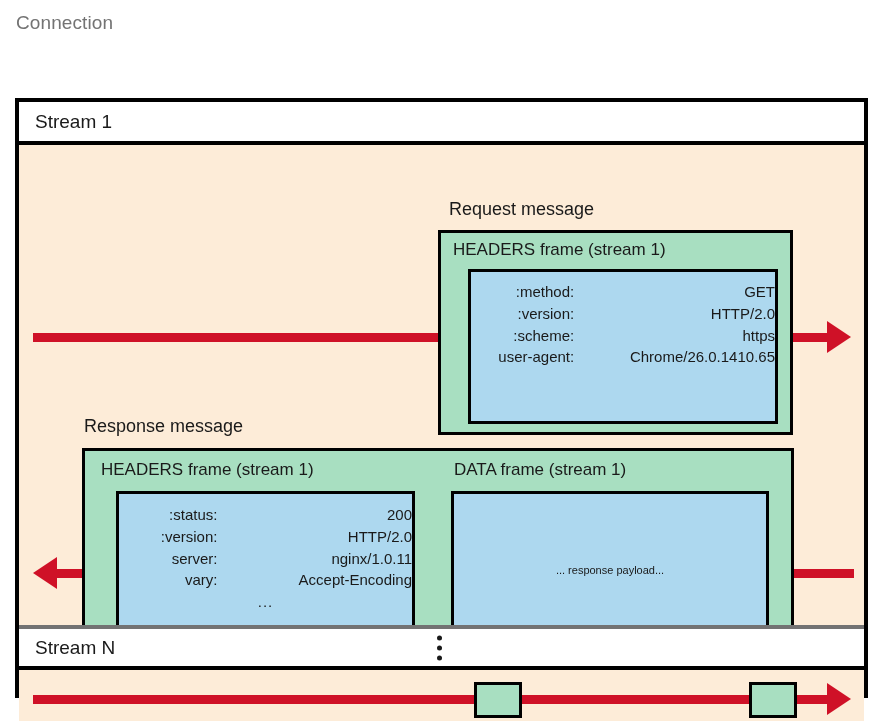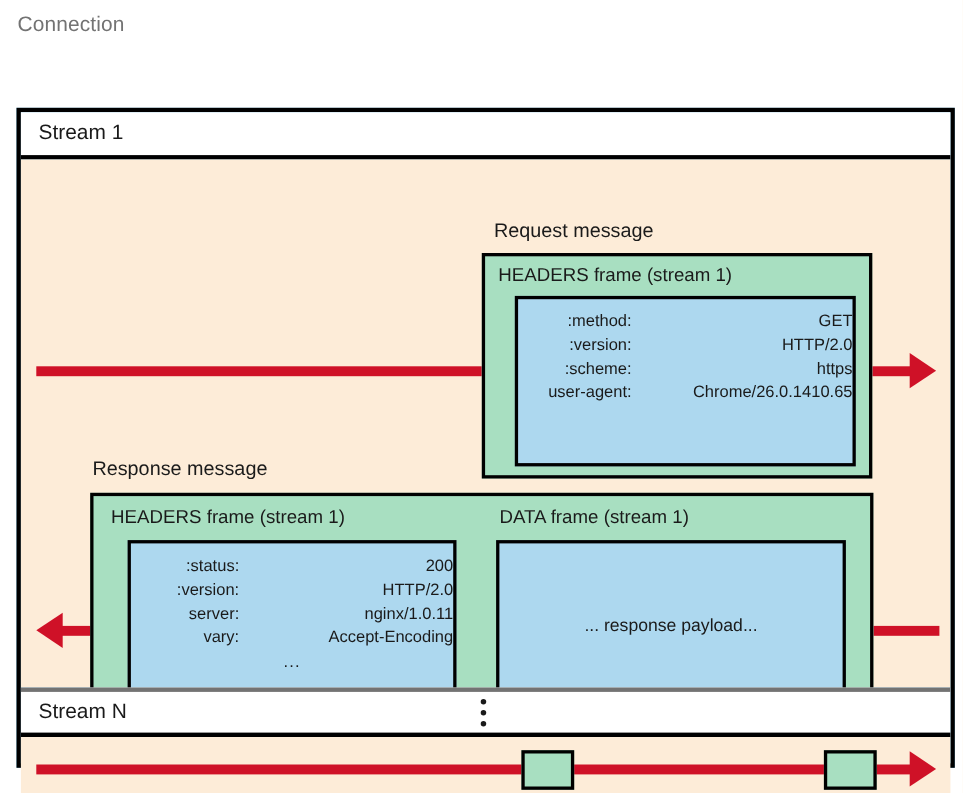--- a/index.html
+++ b/index.html
@@ -156,21 +156,21 @@
   .kv td { padding: 1px 0; line-height: 1.32; }
   .kv td.k { text-align: right; padding-right: 9px; white-space: nowrap; }
   .kv td.v { text-align: right; white-space: nowrap; }
   .kv td.dots { text-align: center; letter-spacing: 1px; }
 
   .payload-center {
     display: flex;
     align-items: center;
     justify-content: center;
     height: 100%;
-    font-size: 16px;
+    font-size: 11px;
     color: #1a1a1a;
   }
 
   
   .frame-sq {
     position: absolute;
     background: #a8dfc1;
     border: 3px solid #000000;
     box-sizing: border-box;
   }

